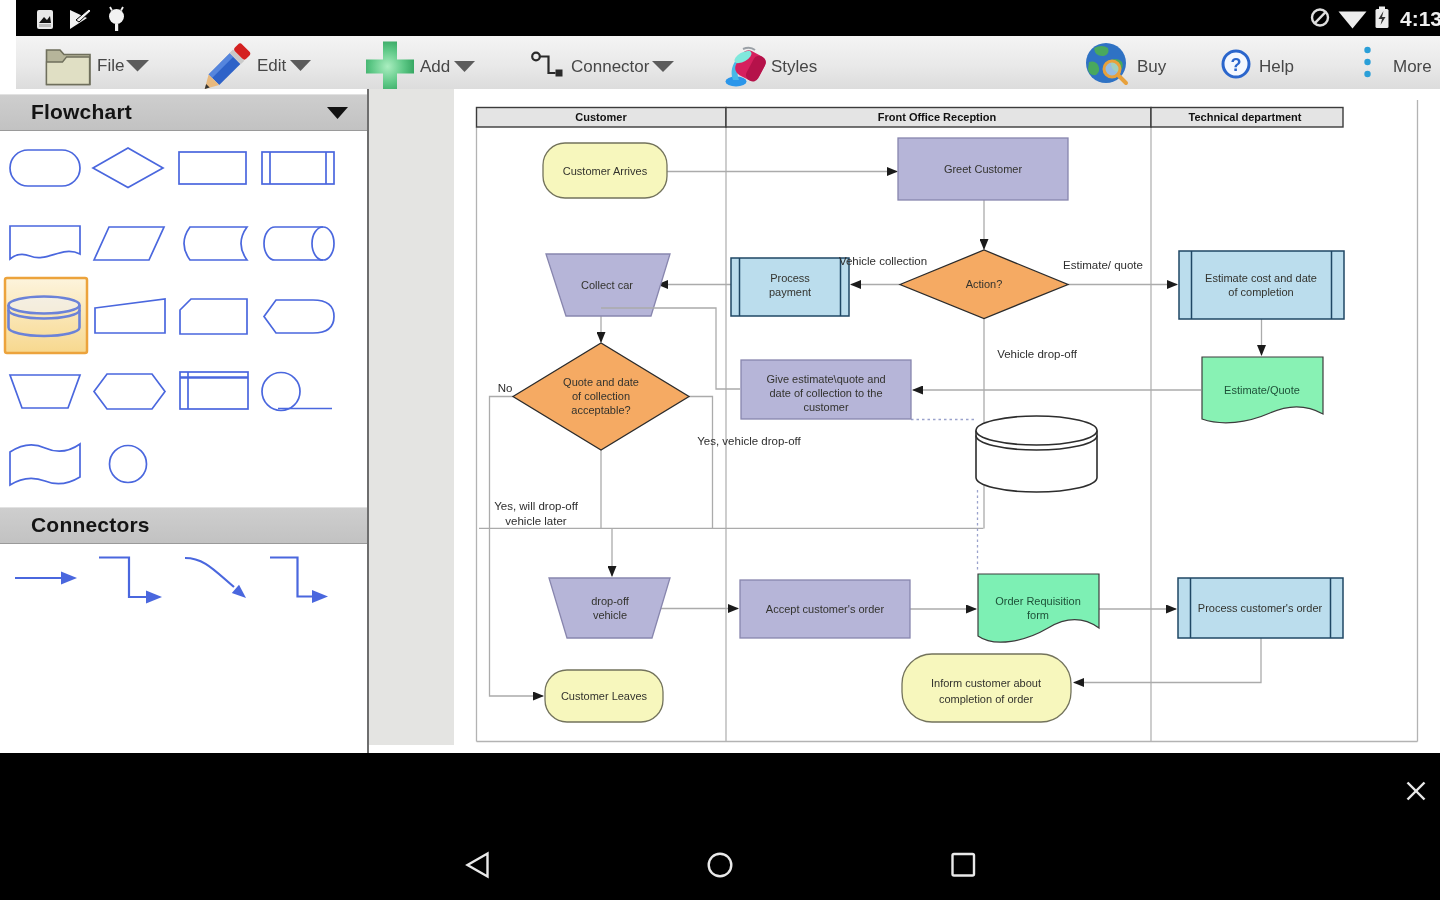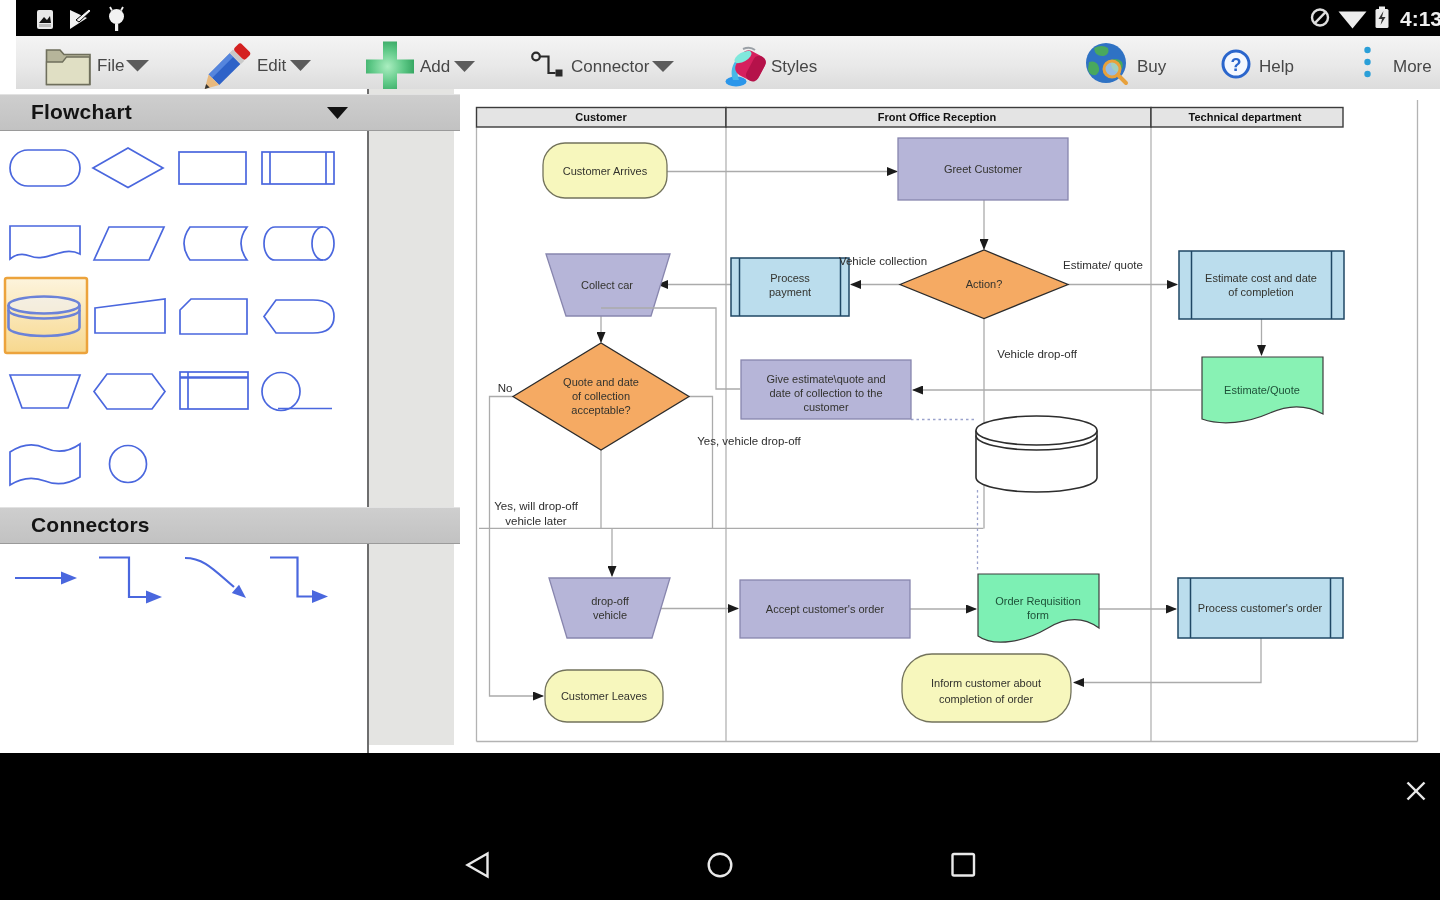--- a/index.html
+++ b/index.html
@@ -2,22 +2,22 @@
 <html><head>
 <meta charset="utf-8">
 <style>
   html,body{margin:0;padding:0;width:1440px;height:900px;overflow:hidden;background:#fff;
     font-family:"Liberation Sans", sans-serif;}
   .abs{position:absolute;}
   #statusbar{left:16px;top:0;width:1440px;height:36px;background:#000;}
   #toolbar{left:16px;top:36px;width:1440px;height:53px;
     background:linear-gradient(#f4f4f4,#e9e9e9 55%,#dcdcdc);border-bottom:1px solid #a2a2a2;}
   #sidebar{left:0;top:89px;width:367px;height:664px;background:#fff;border-right:2px solid #6e6e6e;}
-  .shdr{position:absolute;left:0;width:426px;height:35px;background:linear-gradient(#cecece,#c2c2c2);
-    border-top:1px solid #e2e2e2;border-bottom:1px solid #9a9a9a;padding-left:34px;}
+  .shdr{position:absolute;left:0;width:367px;height:35px;background:linear-gradient(#cecece,#c2c2c2);
+    border-top:1px solid #e2e2e2;border-bottom:1px solid #9a9a9a;}
   .shdr span{position:absolute;left:31px;top:5px;font-size:21px;font-weight:bold;color:#141414;letter-spacing:0.2px;}
   #canvasbg{left:369px;top:89px;width:1071px;height:664px;background:#fff;}
   #graystrip{left:369px;top:89px;width:85px;height:656px;background:#e4e4e2;}
   #bottombar{left:0;top:753px;width:1440px;height:147px;background:#000;}
   svg{position:absolute;left:0;top:0;}
   text{font-family:"Liberation Sans", sans-serif;}
 </style>
 </head>
 <body>
 <div class="abs" id="statusbar">

